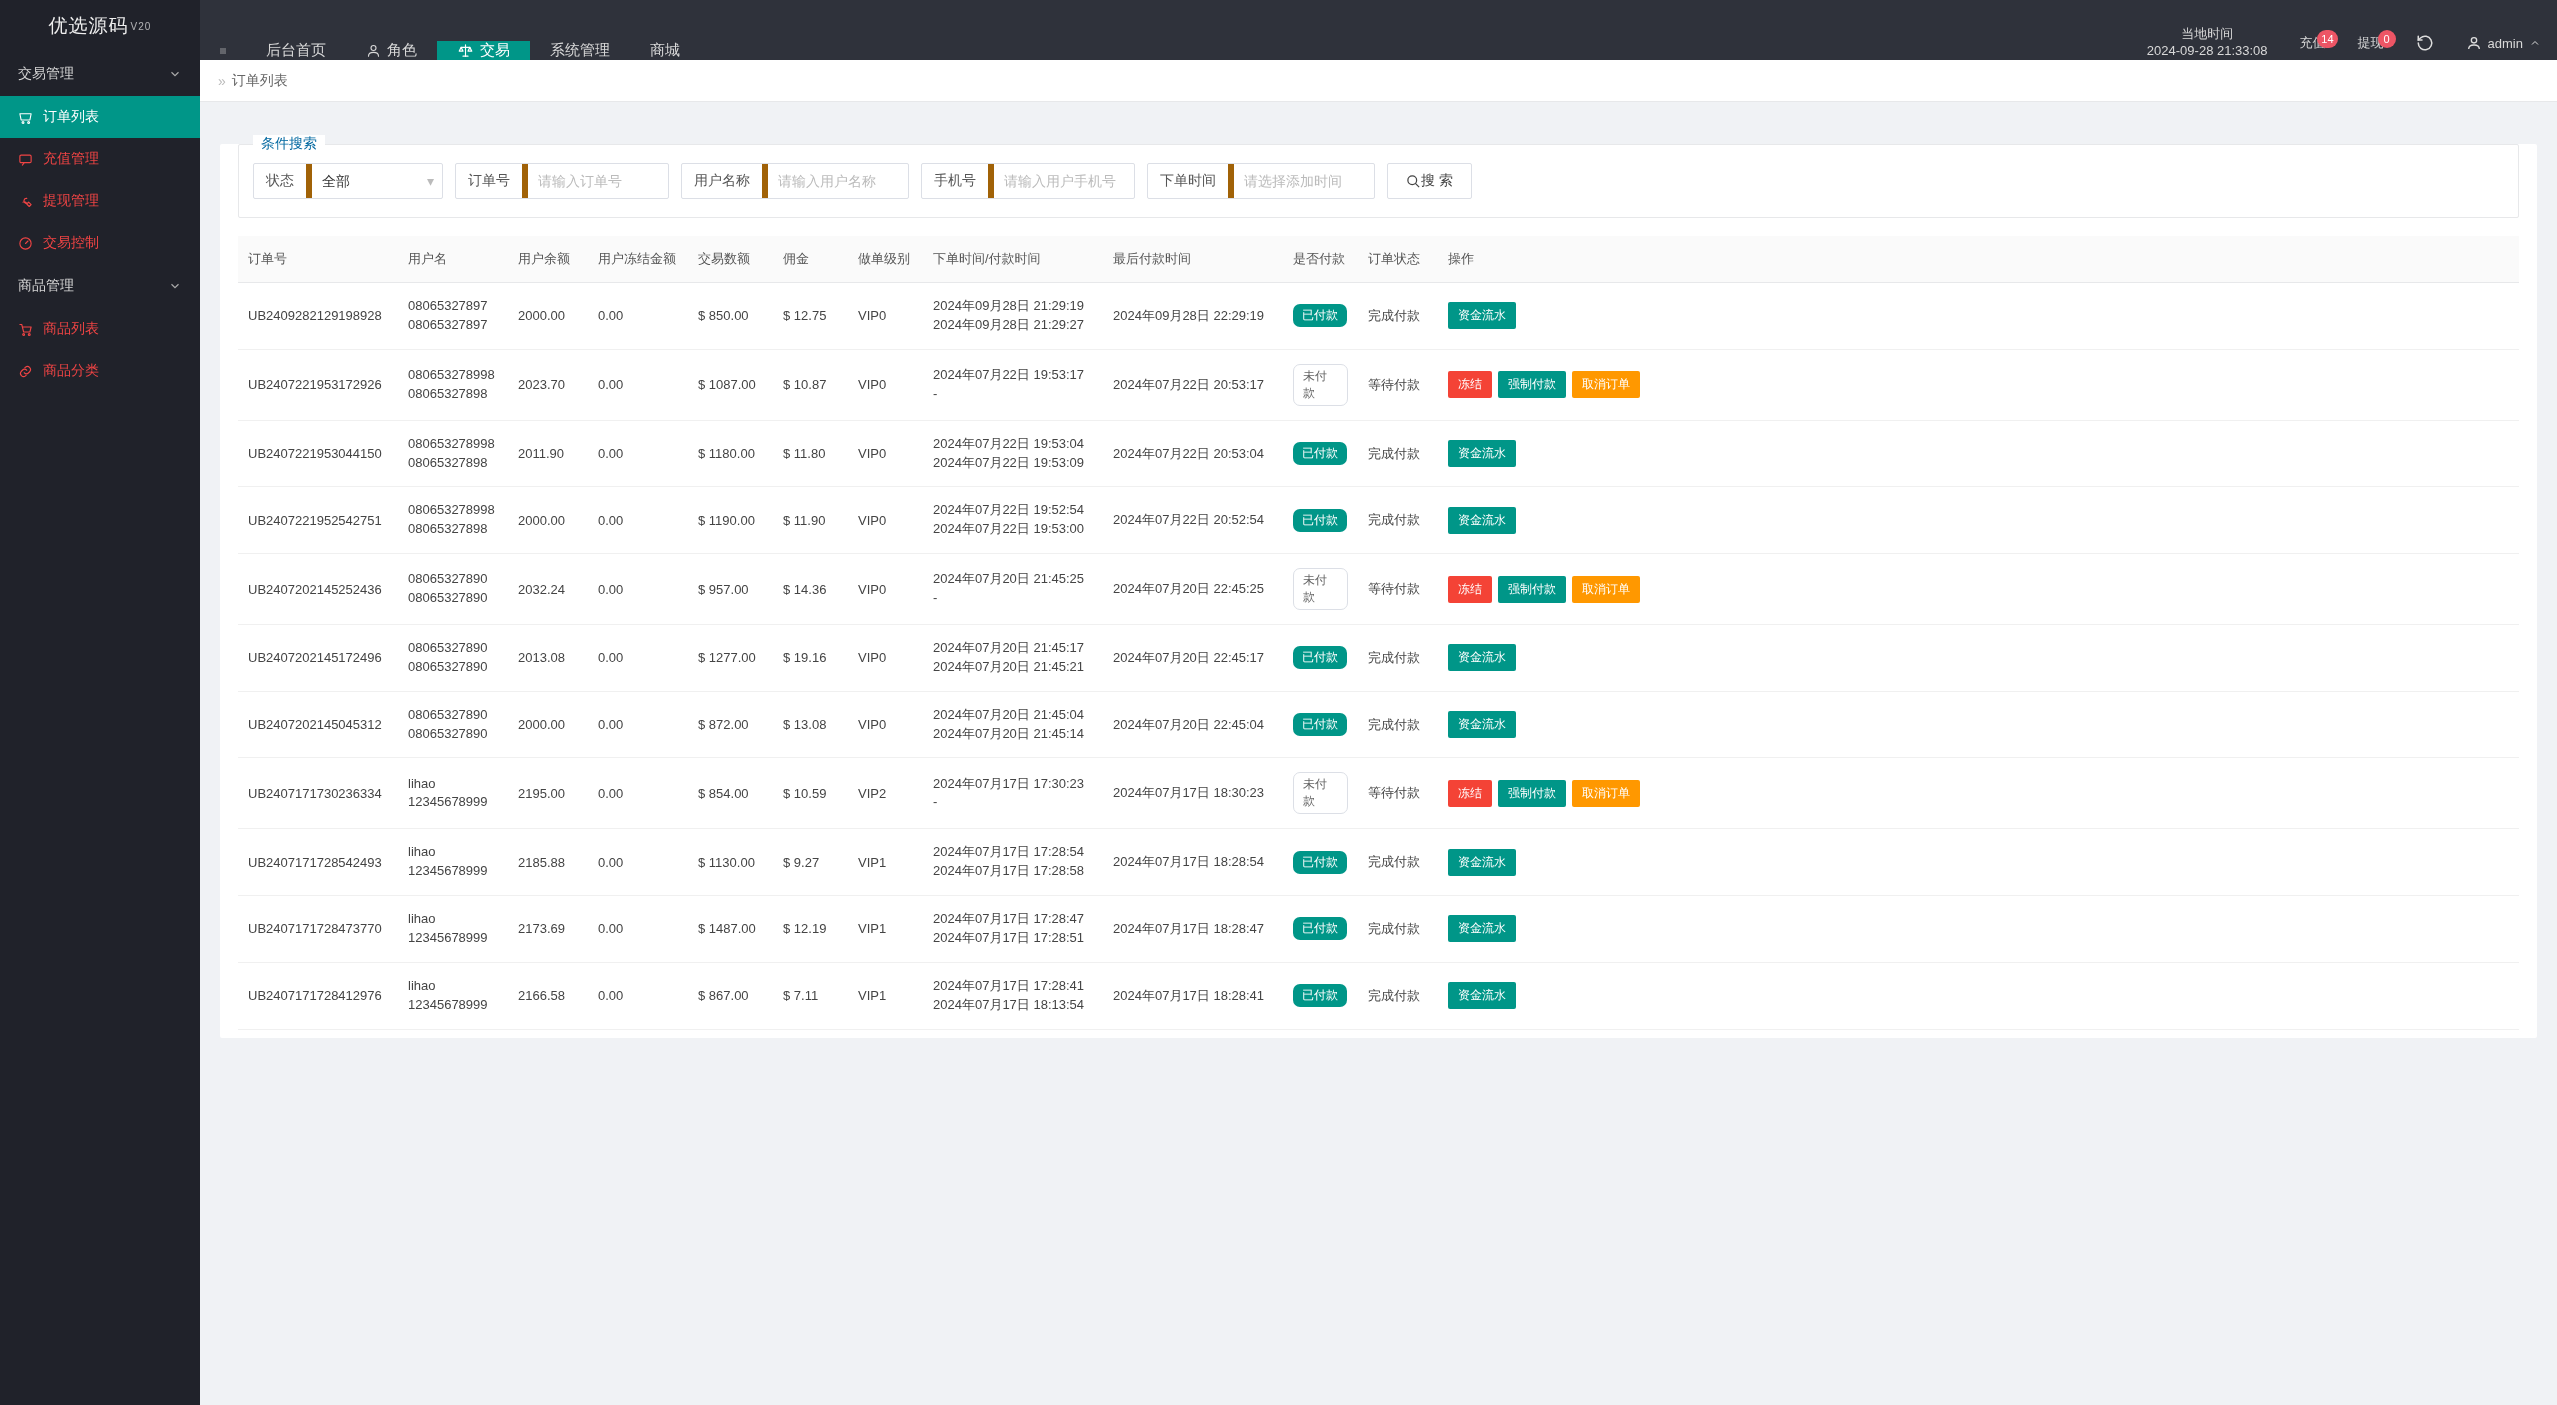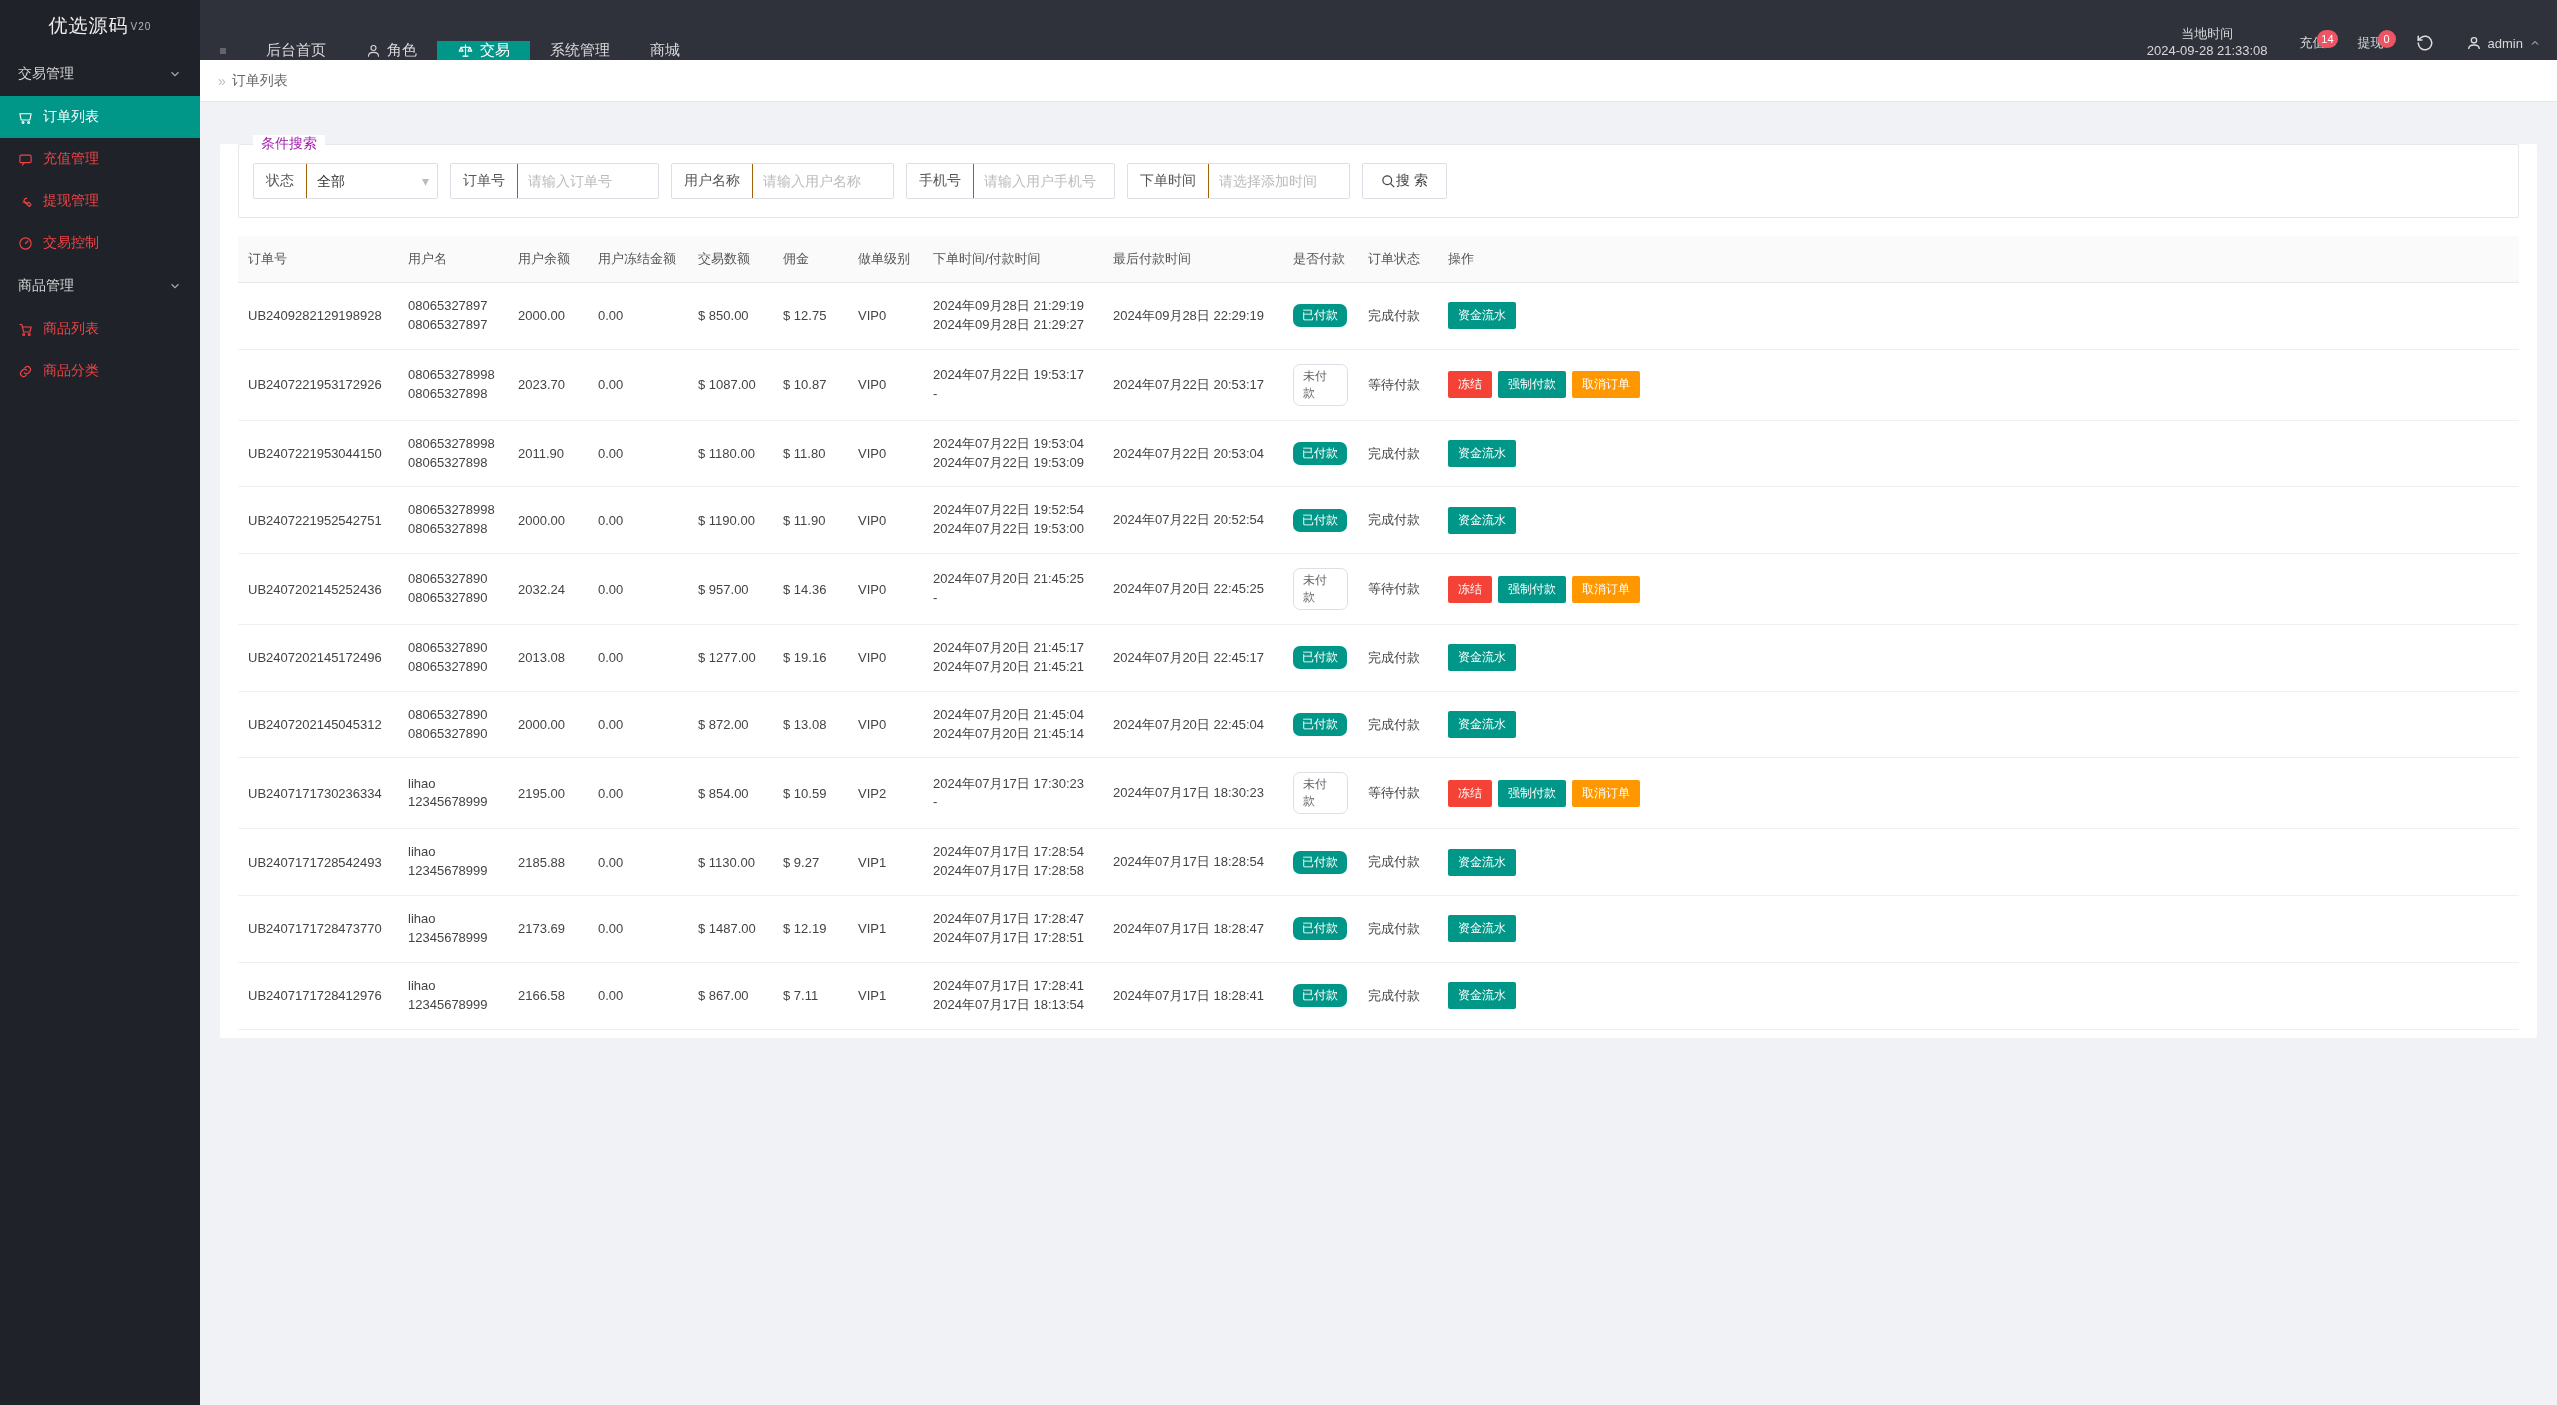--- a/index.html
+++ b/index.html
@@ -83,28 +83,28 @@
 .breadcrumb-bar .chev { color: #bbb; }
 
 .content { flex: 1; background: var(--light-bg); padding: 24px 20px; overflow: auto; }
 .card { background: #fff; border-radius: 2px; padding: 0 18px 8px; }
 .fieldset {
   border: 1px solid var(--border); border-radius: 2px;
   padding: 18px 14px 18px; margin-top: 18px; position: relative;
 }
 .fieldset .legend {
   position: absolute; top: -10px; left: 14px; background: #fff;
-  padding: 0 8px; font-size: 14px; color: #a21caf;
+  padding: 0 8px; font-size: 14px; color: #0369a1;
 }
 .filters { display: flex; gap: 12px; flex-wrap: wrap; align-items: center; }
 .fg {
   display: flex; align-items: center; border: 1px solid #dcdfe6; border-radius: 2px;
   height: 36px; overflow: hidden; background: #fff;
 }
-.fg .label { padding: 0 12px; color: #555; border-right: 1px solid #a16207; font-size: 14px; height:100%; display:flex; align-items:center; }
+.fg .label { padding: 0 12px; color: #555; border-right: 6px solid #a16207; font-size: 14px; height:100%; display:flex; align-items:center; }
 .fg select, .fg input {
   border: none; outline: none; height: 100%; padding: 0 10px; font-size: 14px;
   background: transparent; color: #333;
 }
 .fg input::placeholder { color: #bbb; }
 .fg.select { position: relative; }
 .fg.select select { appearance: none; padding-right: 28px; width: 130px; cursor: pointer; }
 .fg.select .caret2 { position: absolute; right: 8px; pointer-events: none; color: #bbb; }
 .search-btn {
   display: inline-flex; align-items: center; 

